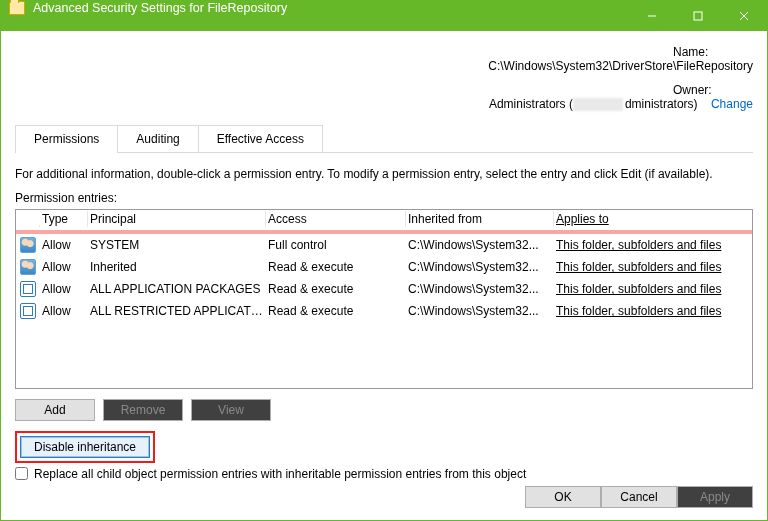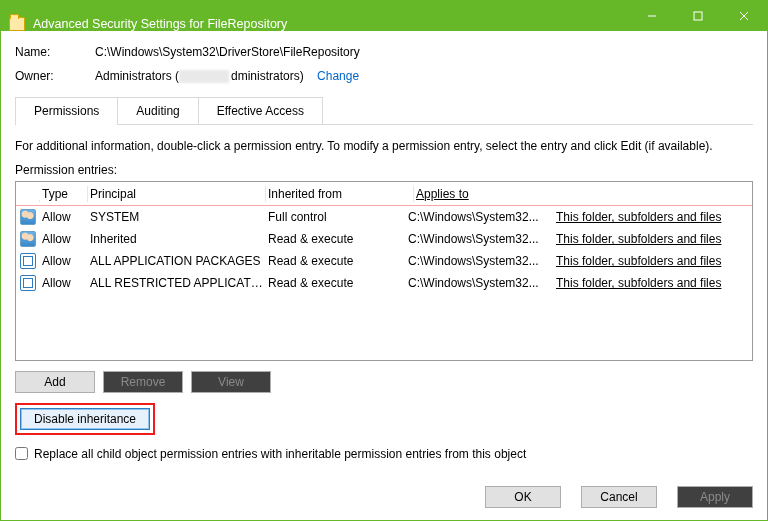--- a/index.html
+++ b/index.html
@@ -16,21 +16,21 @@
   .window {
     width: 768px;
     height: 521px;
     border: 1px solid #67b828;
   }
   .titlebar {
     height: 30px;
     background: #67b828;
     color: #fff;
     display: flex;
-    align-items: flex-end;
+    align-items: flex-start;
     padding-left: 8px;
   }
   .titlebar .folder-ic {
     width: 16px; height: 14px;
     background: #ffe9a6;
     border: 1px solid #d4a600;
     border-radius: 1px;
     position: relative;
     margin-right: 8px;
   }
@@ -49,20 +49,21 @@
   }
   .tb-btn.close { width:46px; }
   .tb-btn svg { stroke:#fff; }
   .content {
     padding: 14px 14px 10px 14px;
   }
   .field-row {
     display:flex;
     margin-bottom: 10px;
     align-items: flex-end;
+    flex-direction: column;
   }
   .field-row .lab { width: 80px; }
   .field-row .val { flex:1; }
   .link { color:#0066cc; cursor:pointer; }
   .owner-blur {
     display:inline-block;
     width: 50px; height: 13px;
     background: #e9e9e9;
     filter: blur(1px);
     vertical-align: middle;
@@ -100,21 +101,21 @@
     height: 180px;
     overflow:hidden;
     background:#fff;
   }
   .grid-head, .grid-row {
     display:flex;
     align-items:center;
   }
   .grid-head {
     background:#fff;
-    border-bottom:1px solid #fca5a5;
+    border-bottom:4px solid #fca5a5;
     height: 24px;
     align-items: flex-end;
   }
   .col-ic { width:24px; flex:0 0 24px; display:flex; align-items:center; justify-content:center;}
   .col-type { width:48px; flex:0 0 48px; }
   .col-prin { width:178px; flex:0 0 178px; }
   .col-acc  { width:140px; flex:0 0 140px; }
   .col-inh  { width:148px; flex:0 0 148px; }
   .col-app  { flex:1;text-decoration:underline; }
   .grid-head > div {
@@ -168,28 +169,28 @@
     margin-top:10px;
   }
   .highlight-box .btn {
     border:1px solid #2f7dc0;
     background:#e6f1fb;
     box-shadow: inset 0 0 0 1px #8fc4ee;
     min-width:130px;
   }
   .chkrow {
     display:flex; align-items:flex-start; gap:6px;
-    margin-top:12px;
+    margin-top:4px;
   }
   .chkrow input { width:13px; height:13px; margin:0;}
   .footer {
     position:absolute;
     right:14px;
     bottom:12px;
-    display:flex; gap:20px;
+    display:flex; gap:0;
   }
   .footer .btn { min-width:76px; }
   .window { position:relative; }
 </style>
 </head>
 <body>
 
 <div class="window">
 
   <div class="titlebar">
@@ -236,20 +237,21 @@
     </div>
 
     <div class="info-text">For additional information, double-click a permission entry. To modify a permission entry, select the entry and click Edit (if available).</div>
     <div class="entries-label">Permission entries:</div>
 
     <div class="grid">
       <div class="grid-head">
         <div class="col-ic"></div>
         <div class="col-type">Type</div>
         <div class="col-prin">Principal</div>
+        <div class="col-acc">Access</div>
         <div class="col-inh">Inherited from</div>
         <div class="col-app">Applies to</div>
       </div>
       <div id="grid-body">
           <div class="grid-row">
             <div class="col-ic">
               <span class="ic-users"></span>
             </div>
             <div class="col-type">Allow</div>
             <div class="col-prin">SYSTEM</div>

